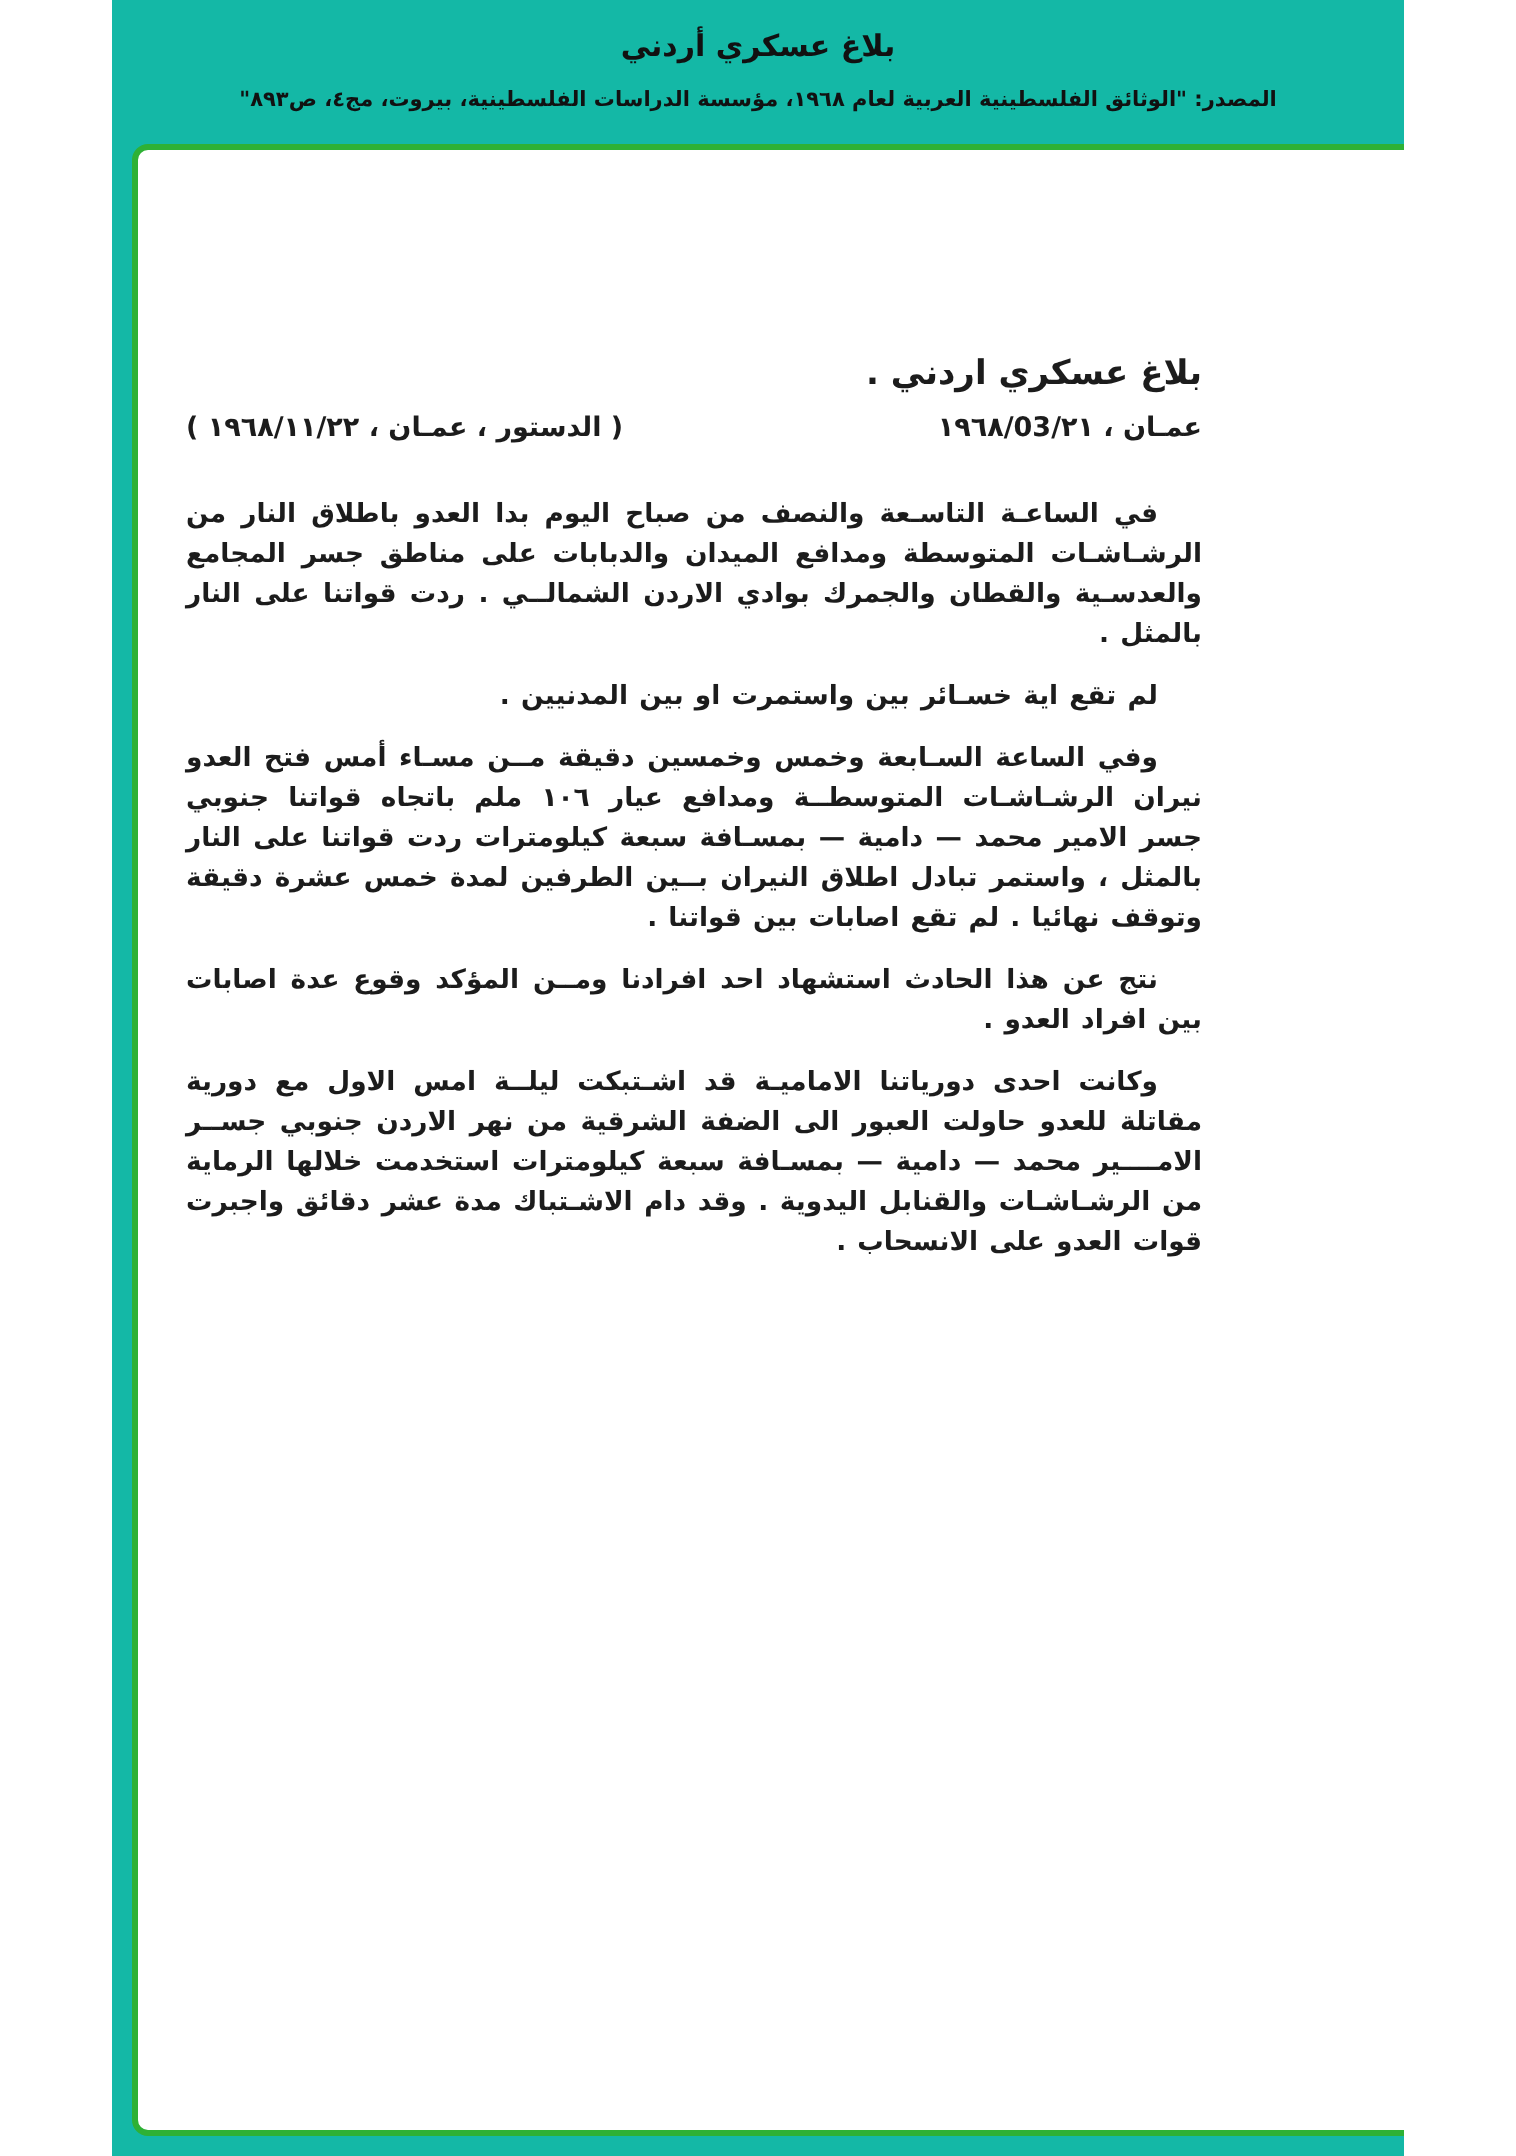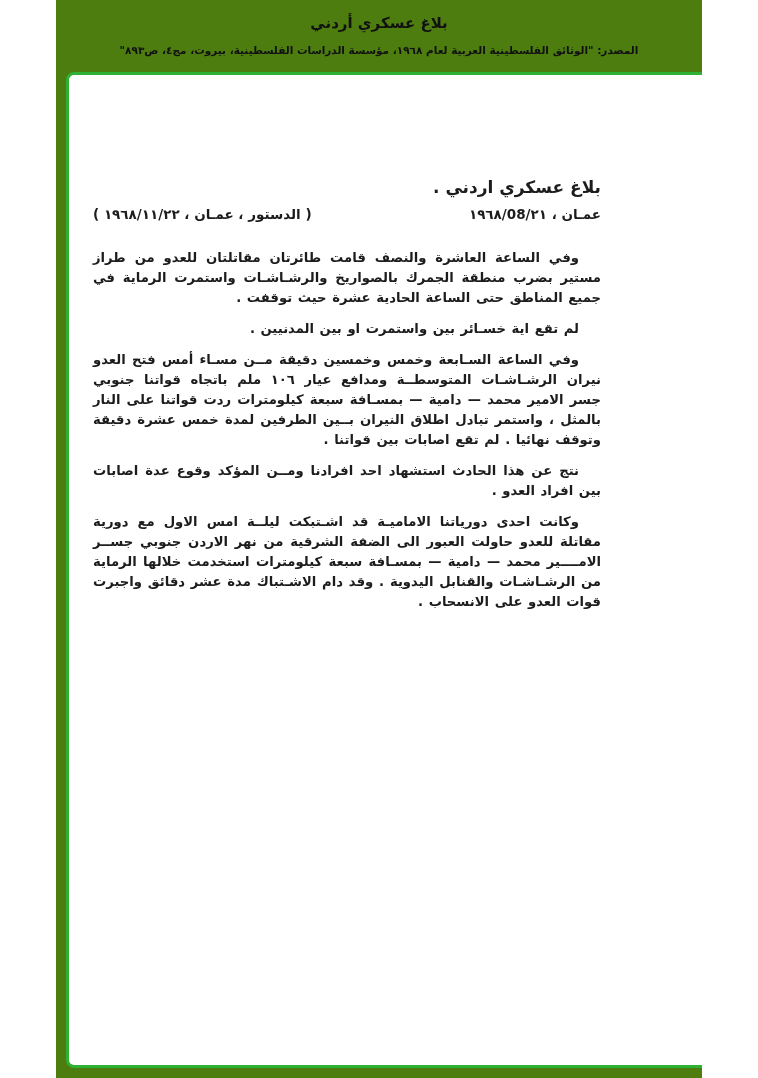--- a/index.html
+++ b/index.html
@@ -3,21 +3,21 @@
 <meta charset="utf-8">
 <style>
   * { margin: 0; padding: 0; box-sizing: border-box; }
   html, body { background: #ffffff; }
   body { font-family: "DejaVu Sans", sans-serif; }
 
   .page {
     position: relative;
     width: 646px;
     height: 1078px;
-    background: #4d7c0f;
+    background: #14b8a6;
     margin: 0 auto;
     overflow: hidden;
   }
 
   .top-header {
     position: absolute;
     top: 14px;
     left: 0;
     width: 100%;
     text-align: center;
@@ -80,26 +80,26 @@
     <div class="doc-title">بلاغ عسكري أردني</div>
     <div class="doc-source">المصدر: "الوثائق الفلسطينية العربية لعام ١٩٦٨، مؤسسة الدراسات الفلسطينية، بيروت، مج٤، ص٨٩٣"</div>
   </header>
 
   <div class="green-box" style="border-color: rgb(46, 177, 53);">
     <div class="scan-content">
 
       <div class="scan-title">بلاغ عسكري اردني .</div>
 
       <div class="dateline">
-        <span>عمـان ، ١٩٦٨/08/٢١</span>
+        <span>عمـان ، ١٩٦٨/03/٢١</span>
         <span>( الدستور ، عمـان ، ١٩٦٨/١١/٢٢ )</span>
       </div>
 
       <div class="body-text">
-        <p>وفي الساعة العاشرة والنصف قامت طائرتان مقاتلتان للعدو من طراز مستير بضرب منطقة الجمرك بالصواريخ والرشـاشـات واستمرت الرماية في جميع المناطق حتى الساعة الحادية عشرة حيث توقفت .</p>
+        <p>في الساعـة التاسـعة والنصف من صباح اليوم بدا العدو باطلاق النار من الرشـاشـات المتوسطة ومدافع الميدان والدبابات على مناطق جسر المجامع والعدسـية والقطان والجمرك بوادي الاردن الشمالــي . ردت قواتنا على النار بالمثل .</p>
         <p>لم تقع اية خسـائر بين واستمرت او بين المدنيين .</p>
         <p>وفي الساعة السـابعة وخمس وخمسين دقيقة مــن مسـاء أمس فتح العدو نيران الرشـاشـات المتوسطــة ومدافع عيار ١٠٦ ملم باتجاه قواتنا جنوبي جسر الامير محمد — دامية — بمسـافة سبعة كيلومترات ردت قواتنا على النار بالمثل ، واستمر تبادل اطلاق النيران بــين الطرفين لمدة خمس عشرة دقيقة وتوقف نهائيا . لم تقع اصابات بين قواتنا .</p>
         <p>نتج عن هذا الحادث استشهاد احد افرادنا ومــن المؤكد وقوع عدة اصابات بين افراد العدو .</p>
         <p>وكانت احدى دورياتنا الاماميـة قد اشـتبكت ليلــة امس الاول مع دورية مقاتلة للعدو حاولت العبور الى الضفة الشرقية من نهر الاردن جنوبي جســر الامــــير محمد — دامية — بمسـافة سبعة كيلومترات استخدمت خلالها الرماية من الرشـاشـات والقنابل اليدوية . وقد دام الاشـتباك مدة عشر دقائق واجبرت قوات العدو على الانسحاب .</p>
       </div>
 
     </div>
   </div>
 
 </div>

